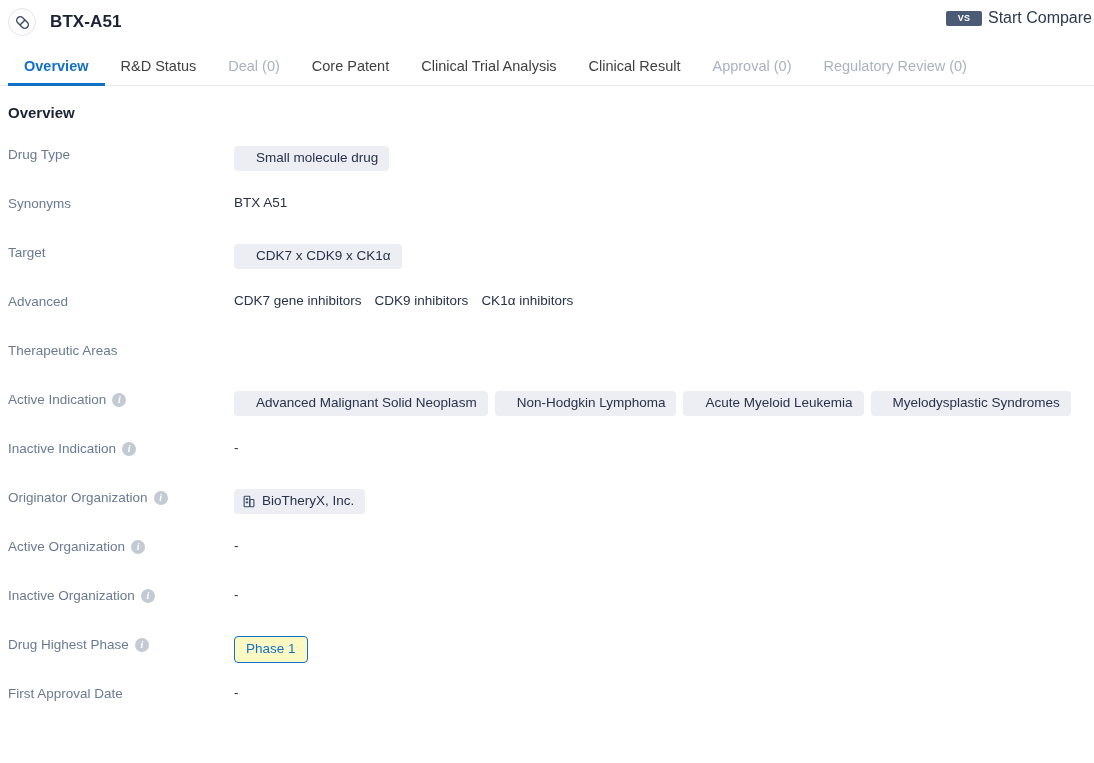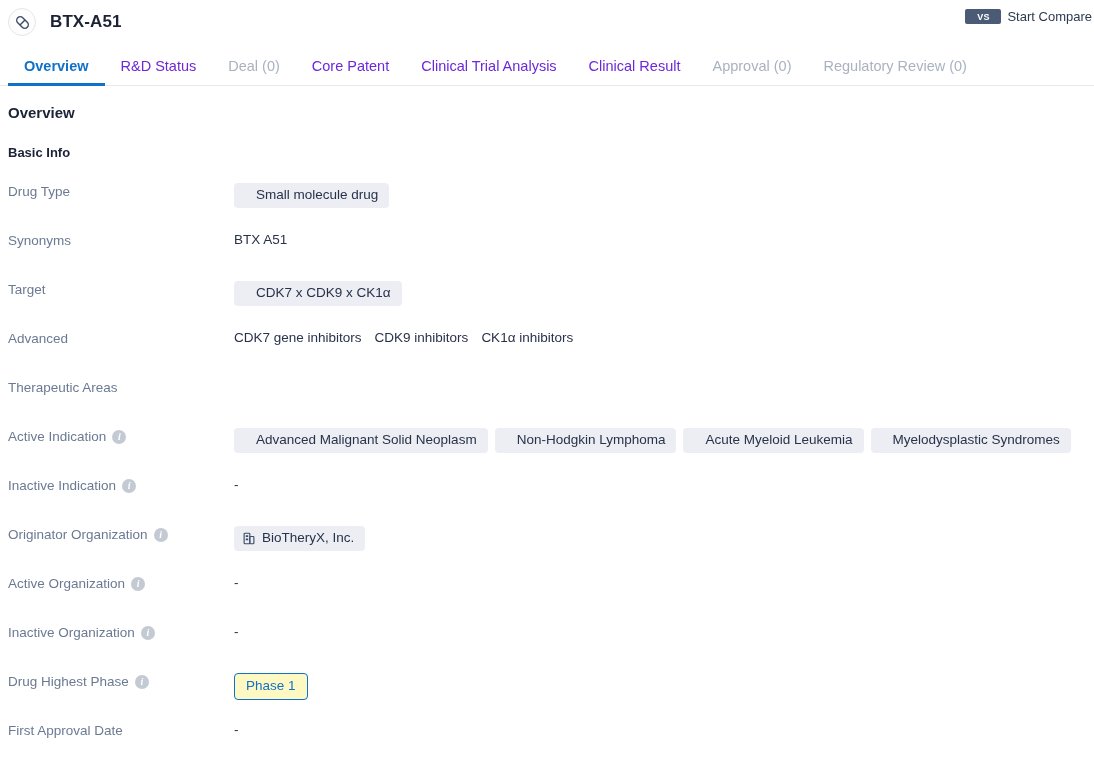--- a/index.html
+++ b/index.html
@@ -48,37 +48,37 @@
     width: 36px; height: 15px;
     background: #4b5b76;
     border-radius: 2px;
     color: #ffffff;
     font-size: 9px;
     font-weight: bold;
     display: flex; align-items: center; justify-content: center;
     letter-spacing: .3px;
   }
   .compare-label {
-    font-size: 13px;
+    font-size: 16px;
     color: #2c3a4f;
   }
 
   
   .tabbar {
     position: relative;
     display: flex;
     align-items: flex-end;
     height: 42px;
     padding-left: 8px;
     border-bottom: 1px solid #e6e8ed;
   }
   .tab {
     position: relative;
     font-size: 14.5px;
-    color: #6d28d9;
+    color: #404040;
     padding: 0 16px 11px 16px;
     cursor: pointer;
     white-space: nowrap;
   }
   .tab.disabled { color: #aab2c0; }
   .tab.active {
     color: #1171c9;
     font-weight: bold;
   }
   .tab.active::after {
@@ -210,21 +210,20 @@
   <div class="tab disabled">Deal (0)</div>
   <div class="tab">Core Patent</div>
   <div class="tab">Clinical Trial Analysis</div>
   <div class="tab">Clinical Result</div>
   <div class="tab disabled">Approval (0)</div>
   <div class="tab disabled">Regulatory Review (0)</div>
 </div>
 
 <div class="content">
   <div class="section-title">Overview</div>
-  <div class="subsection-title">Basic Info</div>
   <div id="rows">
       <div class="row">
         <div class="row-label">
           <span>Drug Type</span>
         </div>
         <div class="row-value">
           <span class="chip">Small molecule drug</span>
         </div>
       </div>
       <div class="row">

